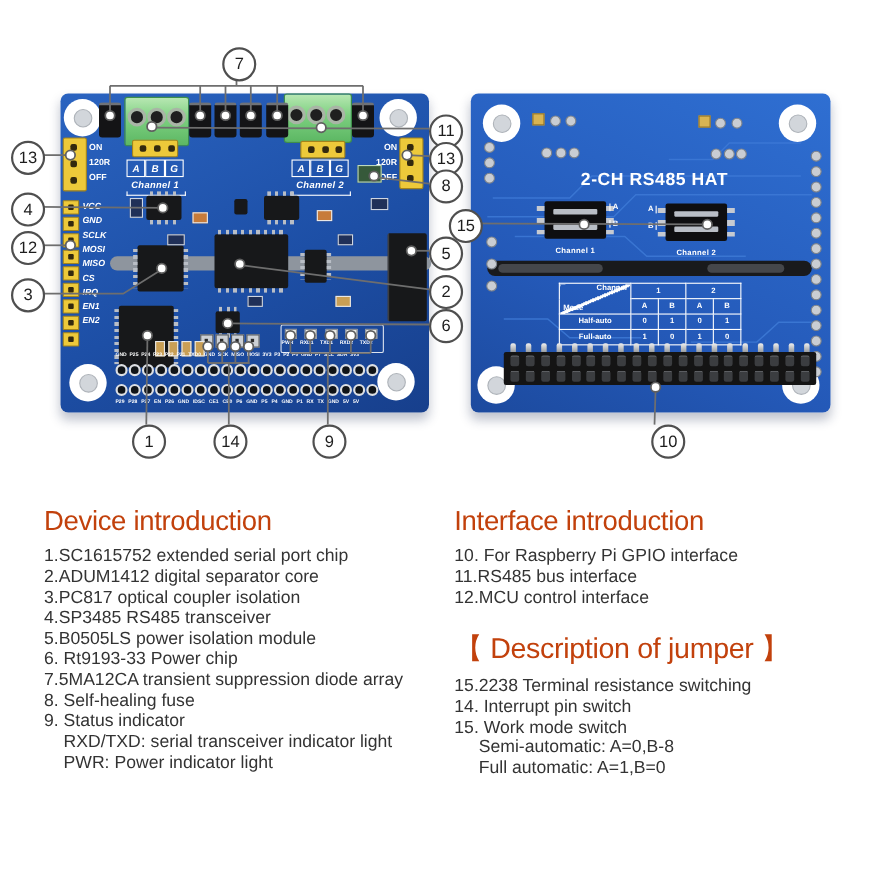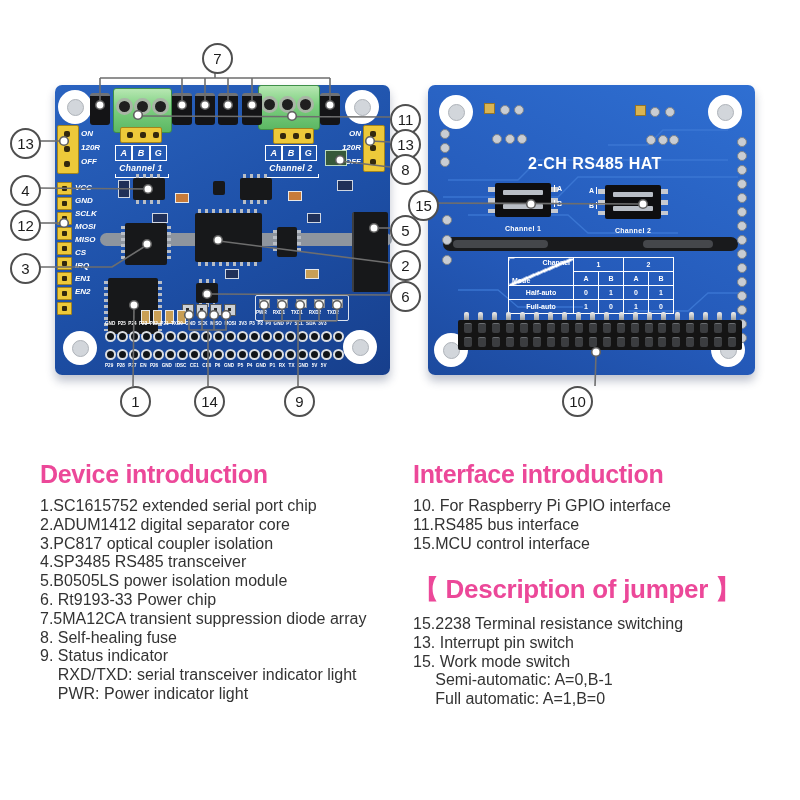--- a/index.html
+++ b/index.html
@@ -11,21 +11,21 @@
   .hole i{display:block;width:15px;height:15px;border-radius:50%;background:#d2d6db;border:1px solid #aeb3b9}
   .term{position:absolute;background:linear-gradient(#b7e7b2,#7ccf7f 45%,#5cb763);border:1px solid #3f8f49;border-radius:3px}
   .thole{position:absolute;width:11px;height:11px;border-radius:50%;background:#1f1f1f;border:3px solid #a9b5a6}
   .trans{position:absolute;width:20px;height:29px;background:#141416;border-radius:3px;border-top:3px solid #6f7277;z-index:2}
   .jy{position:absolute;background:#edc93a;border:1px solid #a3841c;border-radius:2px;z-index:2}
   .jdot{position:absolute;width:6px;height:6px;background:#33290e;border-radius:2px}
   .cellrow{position:absolute;display:flex;z-index:2}
   .cellrow b{flex:1;border:1px solid #fff;color:#fff;font-size:9px;font-weight:bold;font-style:italic;text-align:center;height:14px;line-height:14px}
   .chlabel{position:absolute;color:#fff;font-size:8.5px;font-weight:bold;font-style:italic;text-align:center;letter-spacing:.3px;z-index:2;white-space:nowrap}
   .bracket{position:absolute;height:3px;border-left:1px solid #fff;border-right:1px solid #fff;border-bottom:1px solid #fff}
-  .slabel{position:absolute;color:#fff;font-size:8px;font-weight:bold;font-style:italic;white-space:nowrap;z-index:2}
+  .slabel{position:absolute;color:#fff;font-size:8px;font-weight:bold;white-space:nowrap;z-index:2}
   .pincol{position:absolute;display:flex;flex-direction:column;gap:2px;z-index:2}
   .pincol i{display:block;width:13px;height:11px;background:#edc93a;border:1px solid #a3841c;border-radius:1px;position:relative}
   .pincol i::after{content:"";position:absolute;left:4px;top:3px;width:5px;height:5px;background:#33290e;border-radius:1px}
   .lblcol{position:absolute;display:flex;flex-direction:column;z-index:2}
   .lblcol span{height:13px;line-height:13px;color:#fff;font-size:8px;font-weight:bold;font-style:italic}
   .chip{position:absolute;background:#17181a;border-radius:2px;z-index:2}
   .chip.pins-tb::before,.chip.pins-tb::after{content:"";position:absolute;left:3px;right:3px;height:4px;background:repeating-linear-gradient(to right,#b9bec6 0 3px,transparent 3px 7px)}
   .chip.pins-tb::before{top:-4px}.chip.pins-tb::after{bottom:-4px}
   .chip.pins-lr::before,.chip.pins-lr::after{content:"";position:absolute;top:3px;bottom:3px;width:4px;background:repeating-linear-gradient(to bottom,#b9bec6 0 3px,transparent 3px 6px)}
   .chip.pins-lr::before{left:-4px}.chip.pins-lr::after{right:-4px}
@@ -63,21 +63,21 @@
   .hdr{position:absolute;background:#141414;border-radius:2px;display:flex;flex-direction:column;justify-content:space-evenly;padding:0 6px;box-sizing:border-box;z-index:2}
   .hdr .r{display:flex;justify-content:space-between}
   .hdr .r i{display:block;width:8px;height:9px;background:#3b3d40;border-radius:2px;border-top:1px solid #6a6d71}
   .hdr-pins{position:absolute;display:flex;justify-content:space-between;z-index:2}
   .hdr-pins i{display:block;width:5px;height:9px;background:linear-gradient(#f0f0f0,#8f9499);border-radius:2px 2px 0 0}
   .pad{position:absolute;border-radius:50%;background:#c9cdd3;border:1px solid #7d838b;z-index:2}
   .padcol{position:absolute;display:flex;flex-direction:column;z-index:2}
   .padcol i{display:block;width:8px;height:8px;border-radius:50%;background:#c9cdd3;border:1px solid #7d838b}
   .gold{position:absolute;background:#d9b452;border:1px solid #93742a;z-index:2}
   .sec{position:absolute;color:#2a2a2a}
-  .sec h2{margin:0 0 8px 0;font-size:25px;font-weight:bold;color:#ec4899;letter-spacing:-.3px;white-space:nowrap}
+  .sec h2{margin:0 0 8px 0;font-size:25px;font-weight:normal;color:#c2410c;letter-spacing:-.3px;white-space:nowrap}
   .sec .li{font-size:16px;line-height:18.8px;white-space:pre-wrap;color:#333}
 </style>
 </head>
 <body>
 
 <div class="stage">
 
   <div class="board" id="front">
     <div class="hole" style="left:3px;top:5px">
         <i></i>
@@ -564,21 +564,21 @@
   <div class="callout" style="left:390px;top:104px">11</div>
   <div class="callout" style="left:390px;top:129px">13</div>
   <div class="callout" style="left:390px;top:154px">8</div>
   <div class="callout" style="left:408px;top:190px">15</div>
   <div class="callout" style="left:390px;top:215px">5</div>
   <div class="callout" style="left:390px;top:250px">2</div>
   <div class="callout" style="left:390px;top:281px">6</div>
   <div class="callout" style="left:120px;top:386px">1</div>
   <div class="callout" style="left:194px;top:386px">14</div>
   <div class="callout" style="left:284px;top:386px">9</div>
-  <div class="callout" style="left:562px;top:386px">10</div>
+  <div class="callout" style="left:592px;top:386px">10</div>
 
   <div class="sec" id="device" style="left:40px;top:460px;width:365px">
     <h2>Device introduction</h2>
     <div>
         <div class="li">1.SC1615752 extended serial port chip</div>
         <div class="li">2.ADUM1412 digital separator core</div>
         <div class="li">3.PC817 optical coupler isolation</div>
         <div class="li">4.SP3485 RS485 transceiver</div>
         <div class="li">5.B0505LS power isolation module</div>
         <div class="li">6. Rt9193-33 Power chip</div>
@@ -588,28 +588,28 @@
         <div class="li">    RXD/TXD: serial transceiver indicator light</div>
         <div class="li">    PWR: Power indicator light</div>
       </div>
   </div>
 
   <div class="sec" id="interface" style="left:413px;top:460px;width:370px">
     <h2>Interface introduction</h2>
     <div>
         <div class="li">10. For Raspberry Pi GPIO interface</div>
         <div class="li">11.RS485 bus interface</div>
-        <div class="li">15.MCU control interface</div>
+        <div class="li">12.MCU control interface</div>
       </div>
   </div>
 
   <div class="sec" id="jumper" style="left:413px;top:572px;width:380px">
     <h2 style="font-size:26px">【 Description of jumper 】</h2>
     <div>
         <div class="li">15.2238 Terminal resistance switching</div>
-        <div class="li">13. Interrupt pin switch</div>
+        <div class="li">14. Interrupt pin switch</div>
         <div class="li">15. Work mode switch</div>
-        <div class="li">     Semi-automatic: A=0,B-1</div>
+        <div class="li">     Semi-automatic: A=0,B-8</div>
         <div class="li">     Full automatic: A=1,B=0</div>
       </div>
   </div>
 
 </div>
 
 </body></html>

